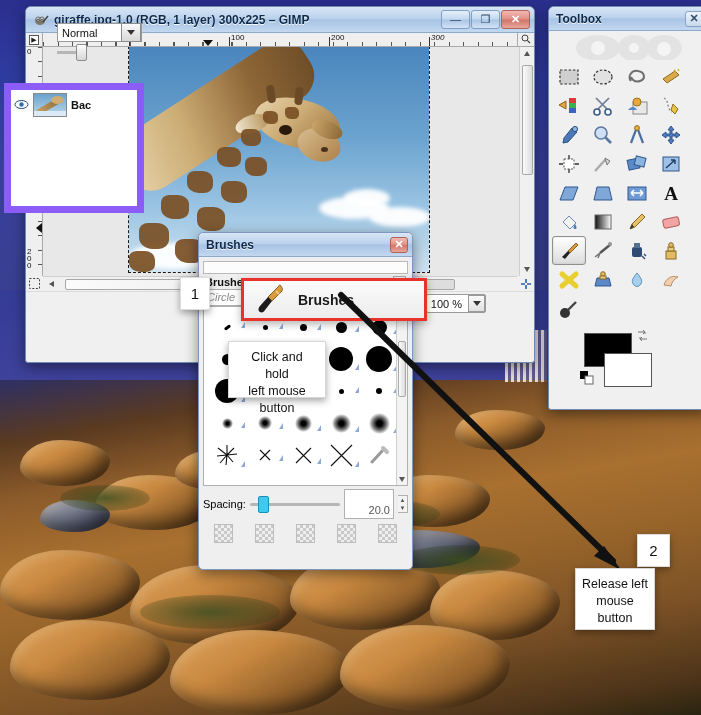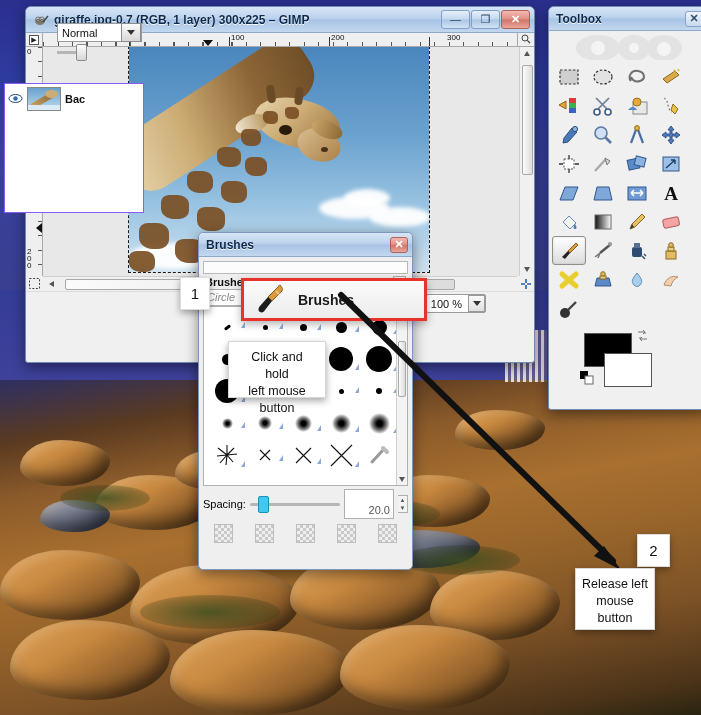--- a/index.html
+++ b/index.html
@@ -218,21 +218,21 @@
      border:1px solid #8b8b8b; background:linear-gradient(180deg,#fafafa,#d8d8d8);
      display:flex;align-items:center;justify-content:center;}
   .op-track{ flex:1; height:3px; background:#b6b6b6; position:relative; }
   .op-thumb{ position:absolute; right:0; top:-7px; width:11px;height:17px;
      background:linear-gradient(180deg,#fdfdfd,#d6d6d6); border:1px solid #8d8d8d; border-radius:2px;}
   .checker{ width:18px;height:16px;
      background-image:
       linear-gradient(45deg,#9a9a9a 25%, transparent 25%, transparent 75%, #9a9a9a 75%),
       linear-gradient(45deg,#9a9a9a 25%, #e6e6e6 25%, #e6e6e6 75%, #9a9a9a 75%);
      background-size:6px 6px; background-position:0 0, 3px 3px; }
-  .lay-list{ margin-top:3px; border:1px solid #8b5cf6; background:#fff; height:130px; position:relative; overflow:hidden;}
+  .lay-list{ margin-top:3px; border:7px solid #8b5cf6; background:#fff; height:130px; position:relative; overflow:hidden;}
   .layer-item{ display:flex; align-items:center; gap:4px; padding:3px 3px; }
   .eye{ width:15px;height:12px; }
   .layer-thumb{ width:34px;height:24px; border:1px solid #888; overflow:hidden; position:relative;
      background:linear-gradient(180deg,#6aa2cd,#bcd9ec);}
   .lay-footer-sb{ display:flex; align-items:center; margin-top:4px; height:16px; }
   .lay-foot-icons{ display:flex; justify-content:space-around; margin-top:4px; }
   .lfi{ width:16px;height:16px; }
 
   
   .callout-box{
@@ -295,42 +295,42 @@
     <span class="tb-icon">
       <svg width="16" height="16" viewBox="0 0 16 16">
         <ellipse cx="7" cy="9" rx="5" ry="4" fill="#7a7a6a"></ellipse>
         <circle cx="5" cy="7" r="2" fill="#fff" stroke="#333" stroke-width=".7"></circle>
         <circle cx="9" cy="7" r="2" fill="#fff" stroke="#333" stroke-width=".7"></circle>
         <circle cx="5" cy="7.2" r=".8" fill="#111"></circle>
           <circle cx="9" cy="7.2" r=".8" fill="#111"></circle>
         <path d="M10 10 L15 4" stroke="#444" stroke-width="1.4" fill="none"></path>
       </svg>
     </span>
-    <span class="tb-title">giraffe.jpg-0.7 (RGB, 1 layer) 300x225 – GIMP</span>
+    <span class="tb-title">giraffe.jpg-1.0 (RGB, 1 layer) 300x225 – GIMP</span>
     <span class="tb-btns">
       <span class="tb-btn">—</span>
       <span class="tb-btn">❐</span>
       <span class="tb-btn close">✕</span>
     </span>
   </div>
 
 
   <div class="ruler-h">
     <div class="ruler-corner">
       <span class="glyph">▶</span>
     </div>
     <div class="ruler-track">
       <div class="bigtick" style="left:86px;"></div>
       <div class="bigtick" style="left:186px;"></div>
       <div class="bigtick" style="left:286px;"></div>
       <div class="bigtick" style="left:386px;"></div>
       <span class="rlab" style="left:88px;">0</span>
       <span class="rlab" style="left:188px;">100</span>
       <span class="rlab" style="left:288px;">200</span>
-      <span class="rlab" style="left:404px;">300</span>
+      <span class="rlab" style="left:388px;font-style:italic;">300</span>
       <div class="marker" style="left:160px;"></div>
     </div>
     <div class="ruler-right">
       <span>
         <svg width="10" height="10" viewBox="0 0 10 10">
             <circle cx="4" cy="4" r="3" fill="none" stroke="#444" stroke-width="1"></circle>
             <path d="M6.3 6.3 L9 9" stroke="#444" stroke-width="1.2"></path>
           </svg>
       </span>
     </div>

